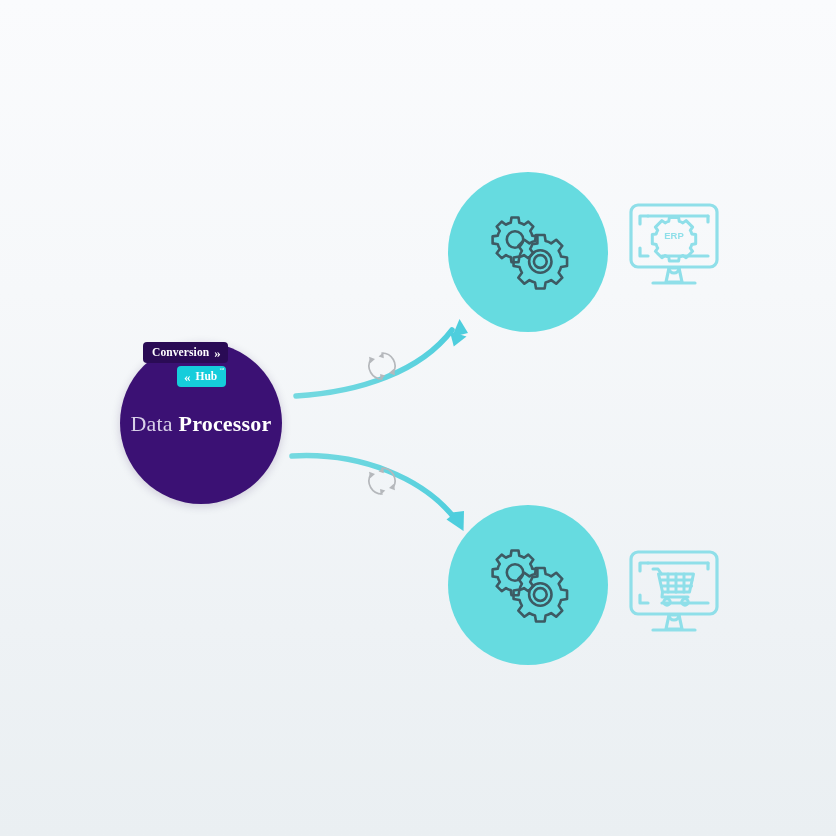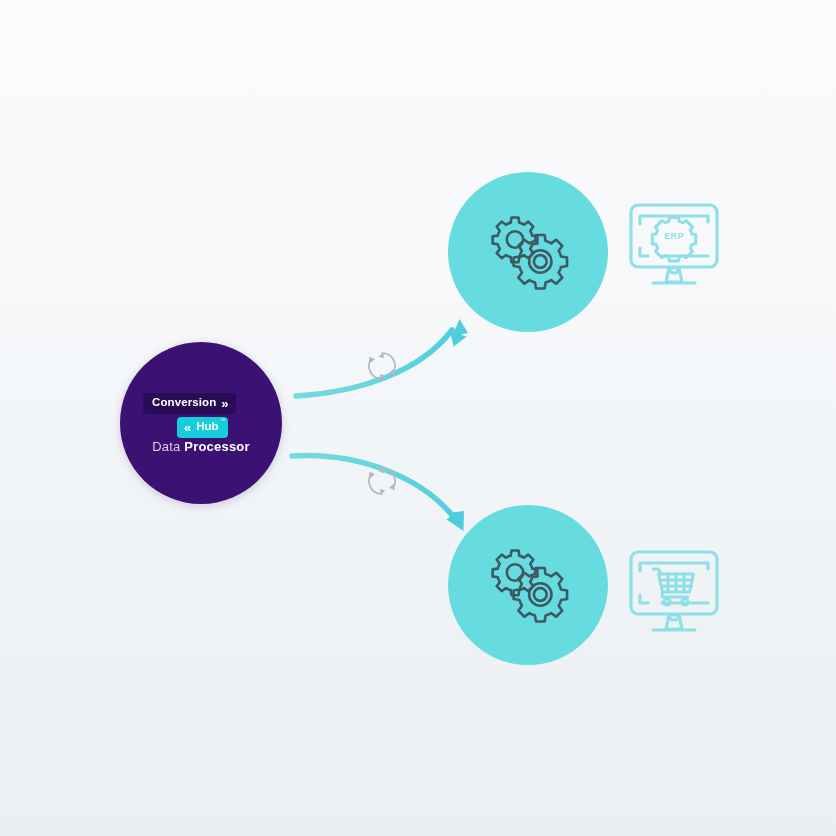--- a/index.html
+++ b/index.html
@@ -32,22 +32,22 @@
     position: absolute;
     left: 120px;
     top: 342px;
     width: 162px;
     height: 162px;
     border-radius: 50%;
     background: #3b1174;
     display: flex;
     flex-direction: column;
     align-items: center;
-    justify-content: center;
     box-shadow: 0 2px 10px rgba(40, 10, 80, 0.18);
+    font-family: Liberation Serif, serif;
   }
   .logo-wrap {
     width: 116px;
     display: flex;
     flex-direction: column;
     align-items: flex-start;
   }
   .badge-conversion {
     background: #2a0b55;
     color: #ffffff;
@@ -85,22 +85,22 @@
   }
   .tm {
     position: absolute;
     right: 2px;
     top: 1px;
     font-size: 5px;
     font-weight: normal;
     line-height: 1;
   }
   .node-title {
-    margin-top: 1px;
-    font-size: 13px;
+    margin-top: 24px;
+    font-size: 22px;
     color: #ffffff;
     letter-spacing: 0.2px;
     white-space: nowrap;
   }
   .node-title .lite { color: #d8d0e8; font-weight: normal; }
   .node-title .bold { color: #ffffff; font-weight: bold; }
 
   
   .teal-circle {
     position: absolute;

